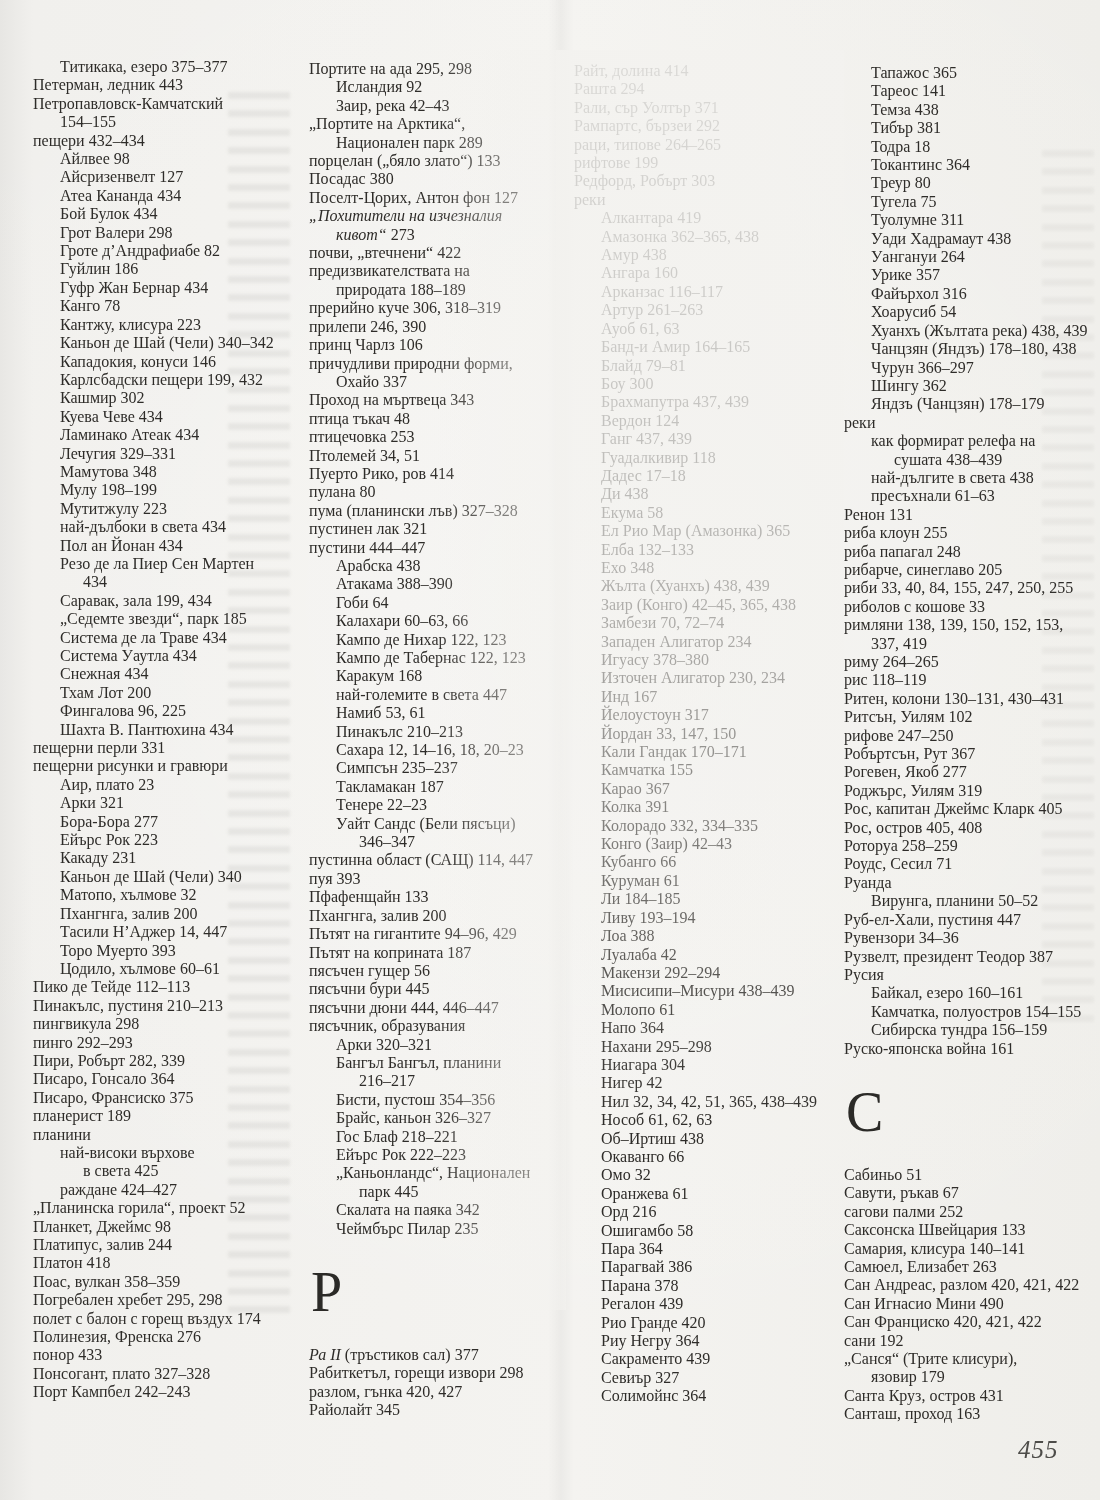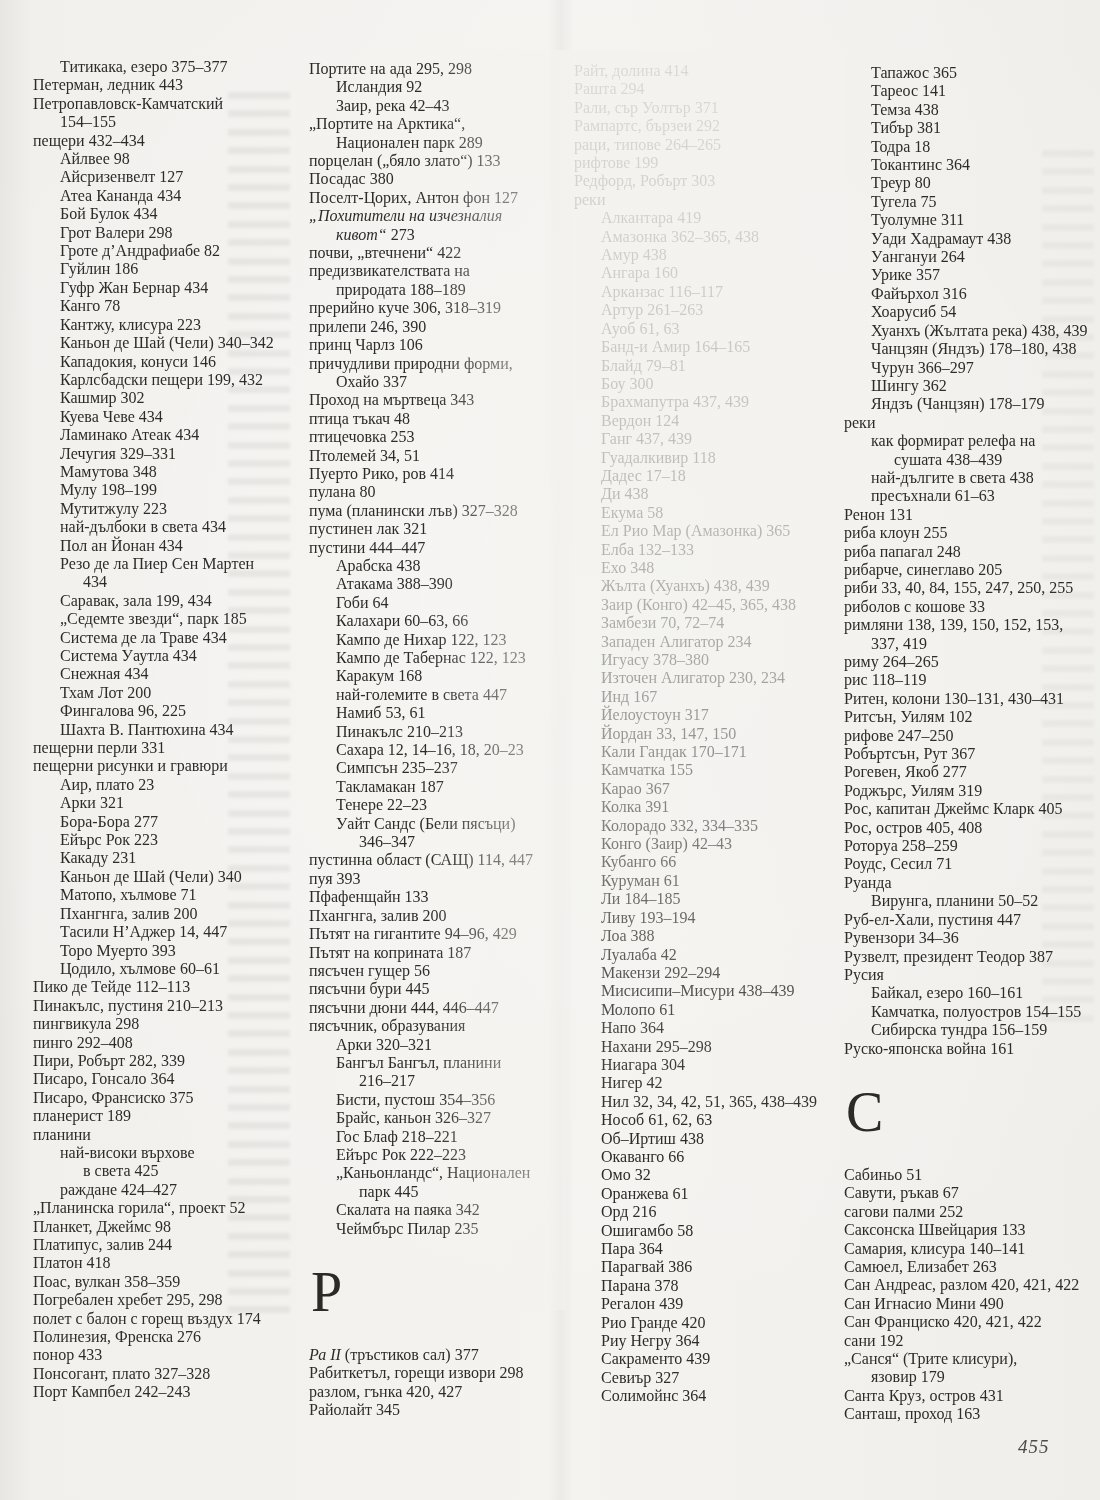--- a/index.html
+++ b/index.html
@@ -56,21 +56,21 @@
     background:repeating-linear-gradient(180deg,
       rgba(125,123,117,0.22) 0px,rgba(125,123,117,0.22) 7px,
       rgba(0,0,0,0) 7px,rgba(0,0,0,0) 18.4px);
   }
   .gutter{
     left:548px;top:0;width:26px;height:1500px;
     background:linear-gradient(90deg,rgba(0,0,0,0) 0%,rgba(0,0,0,0.035) 50%,rgba(0,0,0,0) 100%);
   }
   .pageno{
     position:absolute;left:1018px;top:1436px;
-    font-size:19px;font-style:italic;letter-spacing:1px;color:#4d4c49;
+    font-size:25px;font-style:italic;letter-spacing:1px;color:#4d4c49;
   }
 </style>
 </head>
 <body style="--paper: #f2f1ee; --ink: #2e2c29;">
 
 <div class="col c1">
     <div class="line i1">Титикака, езеро 375–377</div>
     <div class="line i0">Петерман, ледник 443</div>
     <div class="line i0">Петропавловск-Камчатский</div>
     <div class="line i1">154–155</div>
@@ -108,29 +108,29 @@
     <div class="line i1">Фингалова 96, 225</div>
     <div class="line i1">Шахта В. Пантюхина 434</div>
     <div class="line i0">пещерни перли 331</div>
     <div class="line i0">пещерни рисунки и гравюри</div>
     <div class="line i1">Аир, плато 23</div>
     <div class="line i1">Арки 321</div>
     <div class="line i1">Бора-Бора 277</div>
     <div class="line i1">Ейърс Рок 223</div>
     <div class="line i1">Какаду 231</div>
     <div class="line i1">Каньон де Шай (Чели) 340</div>
-    <div class="line i1">Матопо, хълмове 71</div>
+    <div class="line i1">Матопо, хълмове 32</div>
     <div class="line i1">Пхангнга, залив 200</div>
     <div class="line i1">Тасили Н’Аджер 14, 447</div>
     <div class="line i1">Торо Муерто 393</div>
     <div class="line i1">Цодило, хълмове 60–61</div>
     <div class="line i0">Пико де Тейде 112–113</div>
     <div class="line i0">Пинакълс, пустиня 210–213</div>
     <div class="line i0">пингвикула 298</div>
-    <div class="line i0">пинго 292–408</div>
+    <div class="line i0">пинго 292–293</div>
     <div class="line i0">Пири, Робърт 282, 339</div>
     <div class="line i0">Писаро, Гонсало 364</div>
     <div class="line i0">Писаро, Франсиско 375</div>
     <div class="line i0">планерист 189</div>
     <div class="line i0">планини</div>
     <div class="line i1">най-високи върхове</div>
     <div class="line i2">в света 425</div>
     <div class="line i1">раждане 424–427</div>
     <div class="line i0">„Планинска горила“, проект 52</div>
     <div class="line i0">Планкет, Джеймс 98</div>

